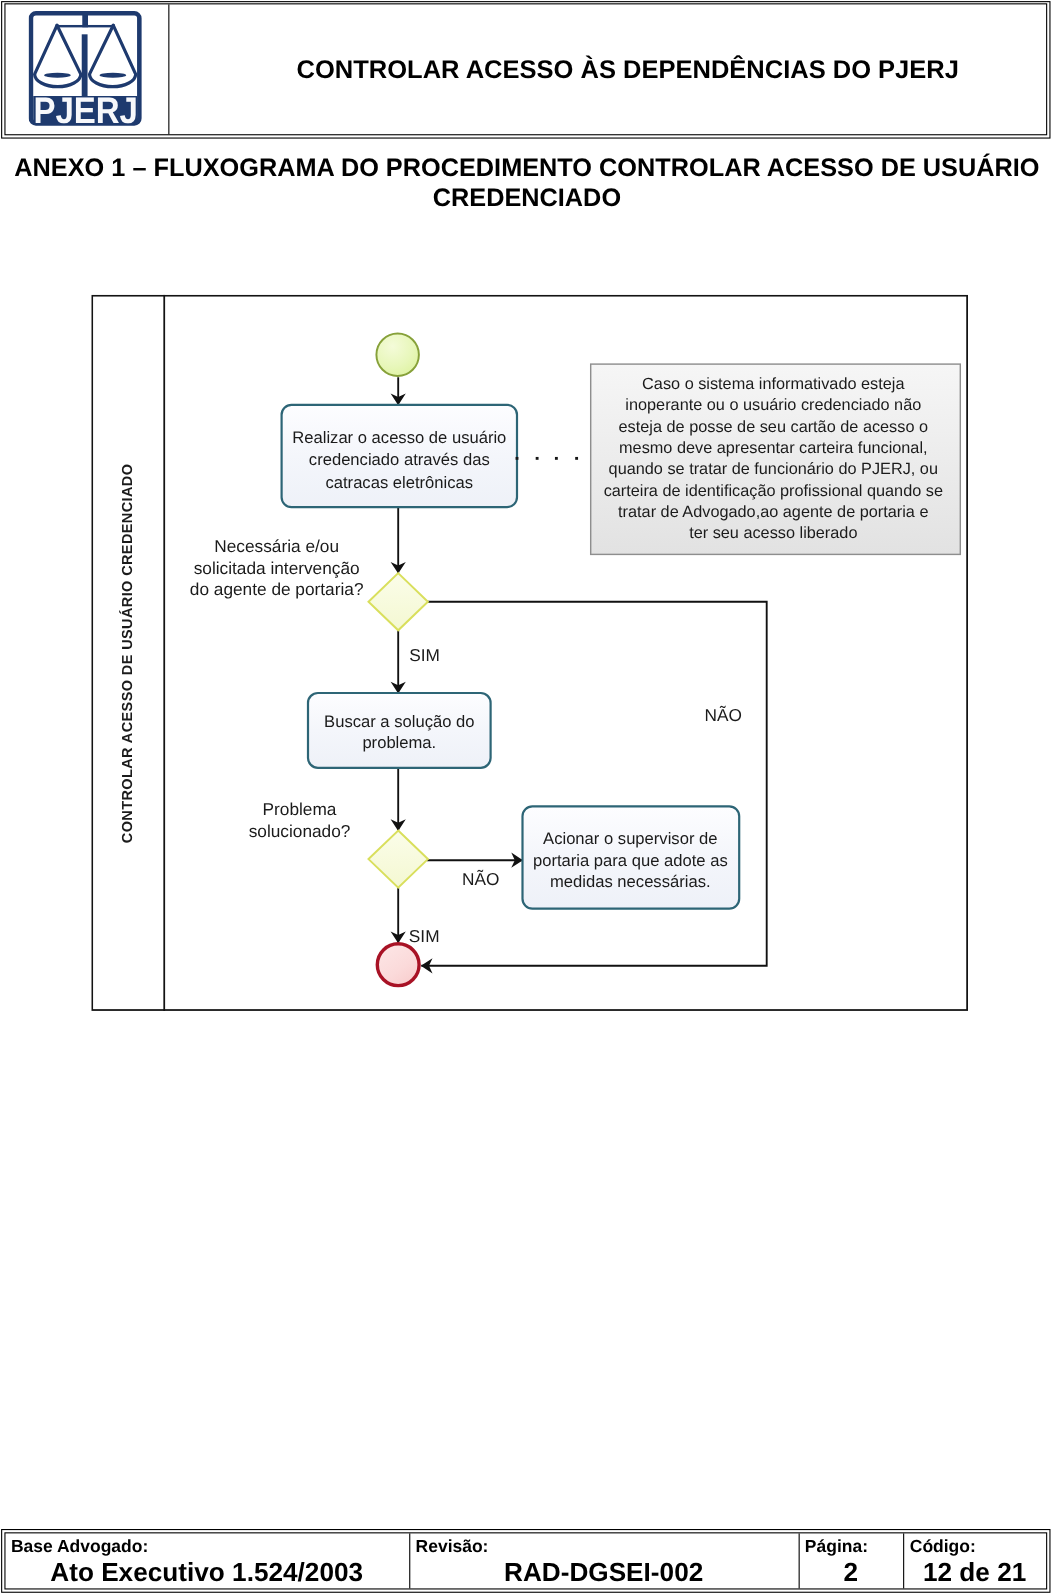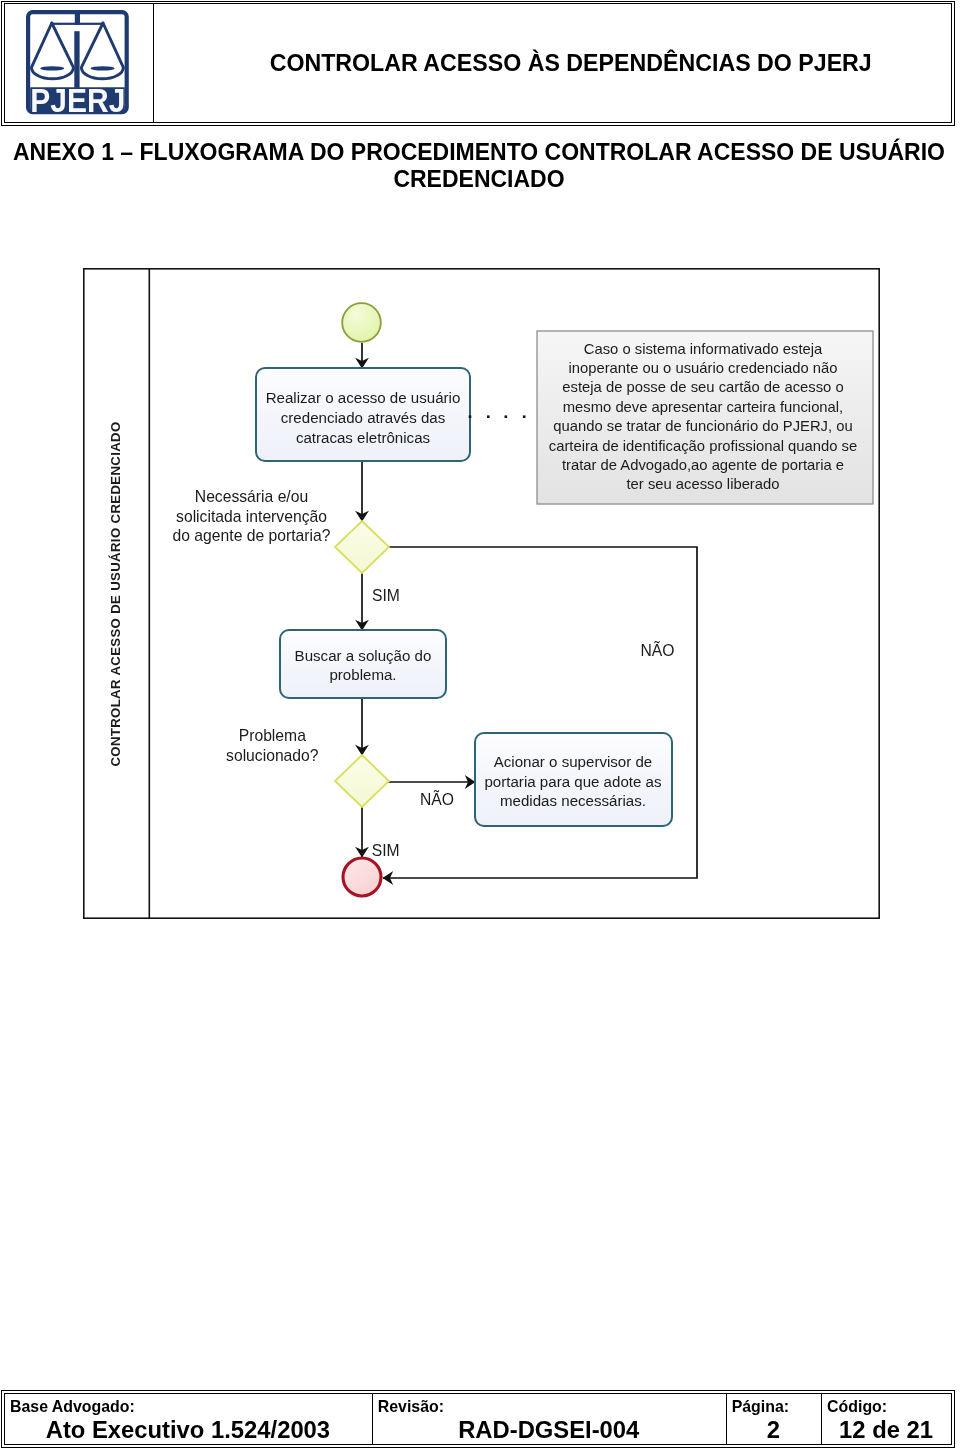--- a/index.html
+++ b/index.html
@@ -189,21 +189,21 @@
   </div>
 
   <div class="ftr">
     <div class="ftr-in">
       <div class="fcell c-base">
         <div class="flbl">Base Advogado:</div>
         <div class="fval">Ato Executivo 1.524/2003</div>
       </div>
       <div class="fcell c-code">
         <div class="flbl">Revisão:</div>
-        <div class="fval">RAD-DGSEI-004</div>
+        <div class="fval">RAD-DGSEI-002</div>
       </div>
       <div class="fcell c-rev">
         <div class="flbl">Página:</div>
         <div class="fval">2</div>
       </div>
       <div class="fcell c-pag">
         <div class="flbl">Código:</div>
         <div class="fval">12 de 21</div>
       </div>
     </div>

